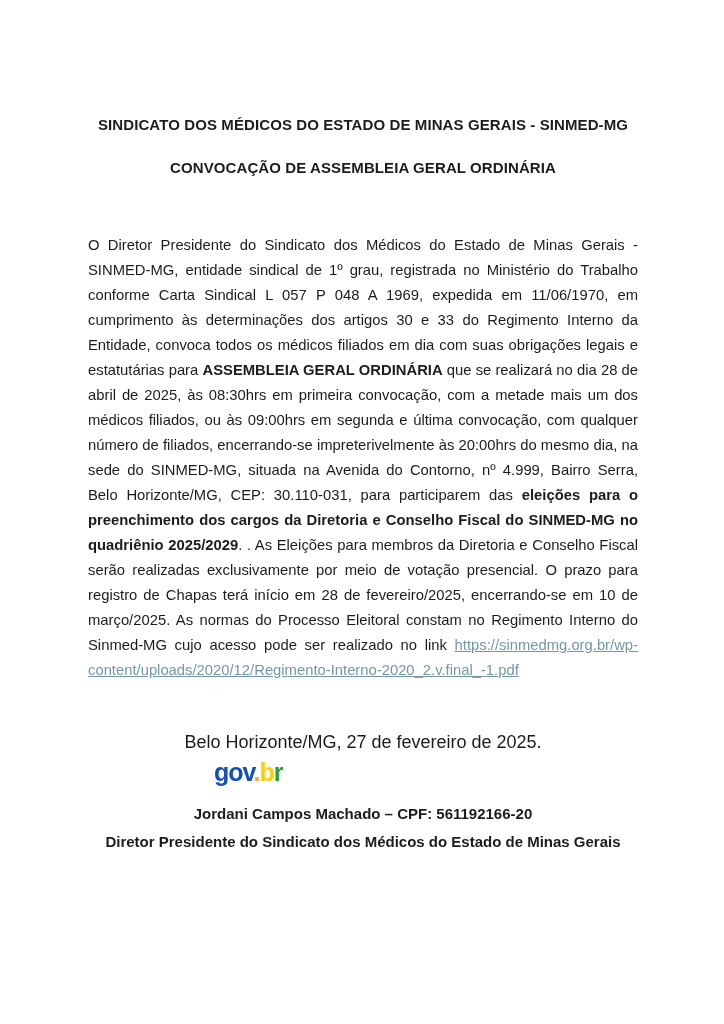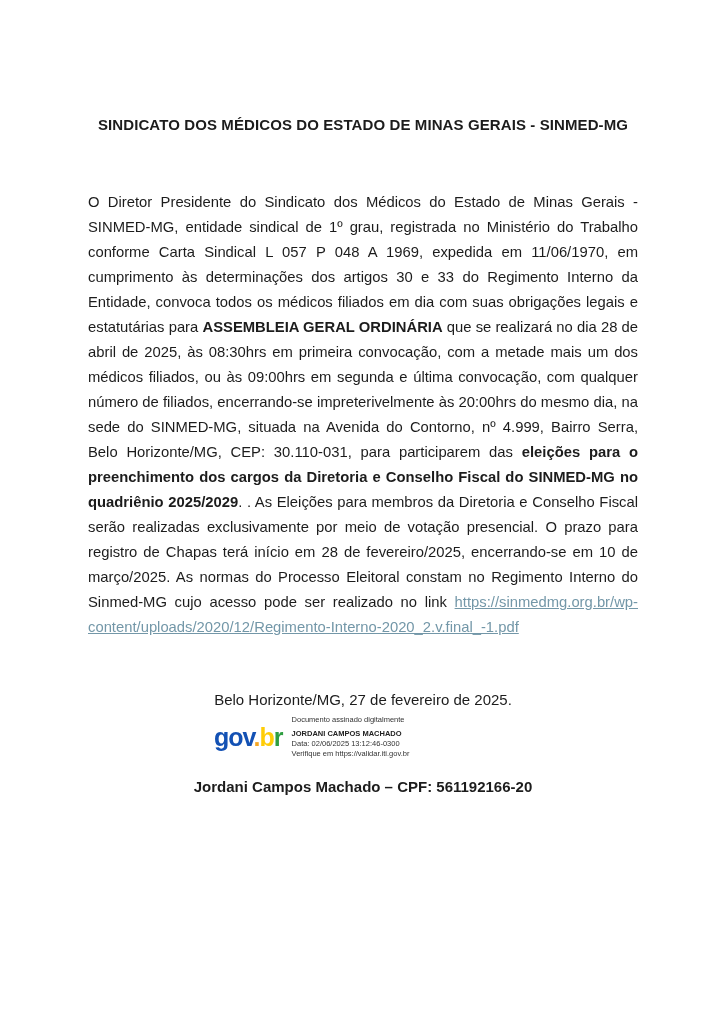--- a/index.html
+++ b/index.html
@@ -31,21 +31,21 @@
   }
   .body-par .normal { font-weight: normal; }
   .body-par .bold { font-weight: bold; margin-top: 48px; }
   .body-par a.link {
     text-decoration: underline;
     overflow-wrap: anywhere;
     word-break: break-word;
   }
   .dateline {
     margin: 47px 0 0 0;
-    font-size: 15px;
+    font-size: 18px;
     text-align: center;
     line-height: 25px;
   }
   .stamp {
     margin: 3px auto 0 auto;
     width: 270px;
     display: flex;
     align-items: center;
     transform: translateX(-14px);
   }
@@ -76,35 +76,31 @@
   }
   .sig-block p { margin: 0; }
 </style>
 </head>
 <body>
 
 <div class="page">
 
   <header>
     <h1 class="doc-title">SINDICATO DOS MÉDICOS DO ESTADO DE MINAS GERAIS - SINMED-MG</h1>
+    <h1 class="doc-title">CONVOCAÇÃO DE ASSEMBLEIA GERAL ORDINÁRIA</h1>
   </header>
 
   <p class="body-par"><span class="normal">O Diretor Presidente do Sindicato dos Médicos do Estado de Minas Gerais - SINMED-MG, entidade sindical de 1º grau, registrada no Ministério do Trabalho conforme Carta Sindical L 057 P 048 A 1969, expedida em 11/06/1970, em cumprimento às determinações dos artigos 30 e 33 do Regimento Interno da Entidade, convoca todos os médicos filiados em dia com suas obrigações legais e estatutárias para </span><span class="bold">ASSEMBLEIA GERAL ORDINÁRIA</span><span class="normal"> que se realizará no dia 28 de abril de 2025, às 08:30hrs em primeira convocação, com a metade mais um dos médicos filiados, ou às 09:00hrs em segunda e última convocação, com qualquer número de filiados, encerrando-se impreterivelmente às 20:00hrs do mesmo dia, na sede do SINMED-MG, situada na Avenida do Contorno, nº 4.999, Bairro Serra, Belo Horizonte/MG, CEP: 30.110-031, para participarem das </span><span class="bold">eleições para o preenchimento dos cargos da Diretoria e Conselho Fiscal do SINMED-MG no quadriênio 2025/2029</span><span class="normal">. . As Eleições para membros da Diretoria e Conselho Fiscal serão realizadas exclusivamente por meio de votação presencial. O prazo para registro de Chapas terá início em 28 de fevereiro/2025, encerrando-se em 10 de março/2025. As normas do Processo Eleitoral constam no Regimento Interno do Sinmed-MG cujo acesso pode ser realizado no link </span><a href="#" class="link" style="color: rgb(115, 151, 168);">https://sinmedmg.org.br/wp-content/uploads/2020/12/Regimento-Interno-2020_2.v.final_-1.pdf</a></p>
 
   <p class="dateline">Belo Horizonte/MG, 27 de fevereiro de 2025.</p>
 
   <div class="stamp">
     <div class="govbr-logo">
       <span style="color: rgb(19, 81, 180);">gov</span><span style="color: rgb(245, 166, 35);">.</span><span style="color: rgb(255, 205, 7);">b</span><span style="color: rgb(46, 158, 65);">r</span>
     </div>
-    <div class="stamp-text">
-      <div class="top-line">Documento assinado digitalmente</div>
-      <div class="signer-line">JORDANI CAMPOS MACHADO</div>
-      <div>Data: 02/06/2025 13:12:46-0300</div>
-      <div>Verifique em https://validar.iti.gov.br</div>
-    </div>
   </div>
 
   <div class="sig-block">
     <p>Jordani Campos Machado – CPF: 561192166-20</p>
+    <p>Diretor Presidente do Sindicato dos Médicos do Estado de Minas Gerais</p>
   </div>
 
 </div>
 
 </body></html>

